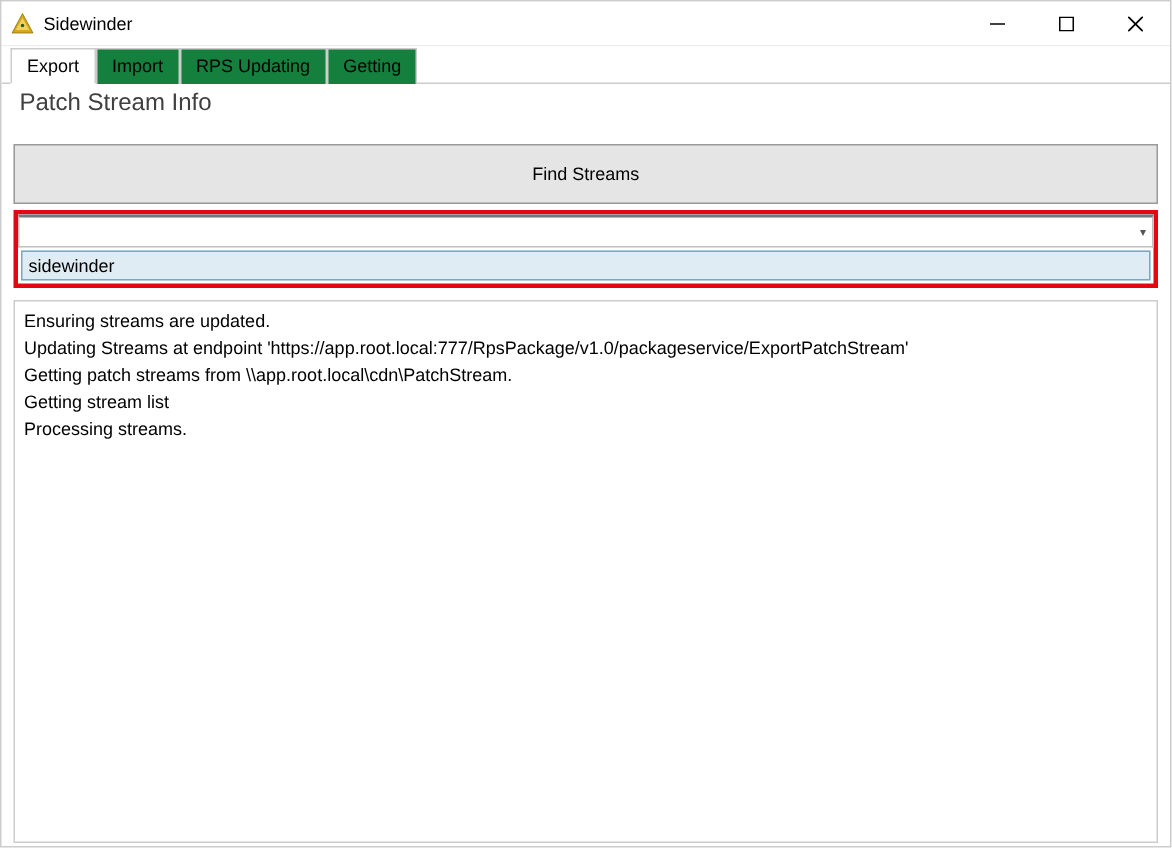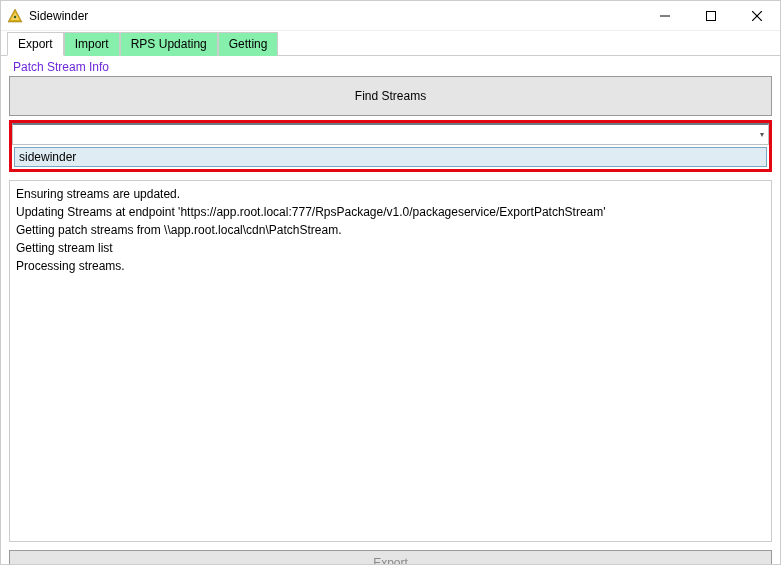--- a/index.html
+++ b/index.html
@@ -44,38 +44,38 @@
     .tabs {
       display: flex;
       padding: 0 6px;
       border-bottom: 1px solid #ccc;
       background: #fff;
     }
     .tab {
       padding: 4px 10px;
       border: 1px solid #ccc;
       border-bottom: none;
-      background: #86efac;
+      background: #15803d;
       margin-right: 0;
       font-size: 12px;
       cursor: pointer;
       position: relative;
       top: 1px;
     }
     .tab.active {
       background: #fff;
       border-bottom: 1px solid #fff;
     }
     .groupbox {
       margin: 4px 8px 8px 8px;
     }
     .group-label {
-      font-size: 12px;
-      color: #6d28d9;
-      margin-bottom: 2px;
+      font-size: 16px;
+      color: #404040;
+      margin-bottom: 18px;
       padding-left: 4px;
     }
     .find-btn {
       width: 100%;
       height: 40px;
       border: 1px solid #999;
       background: #e5e5e5;
       font-size: 12px;
       cursor: pointer;
     }

